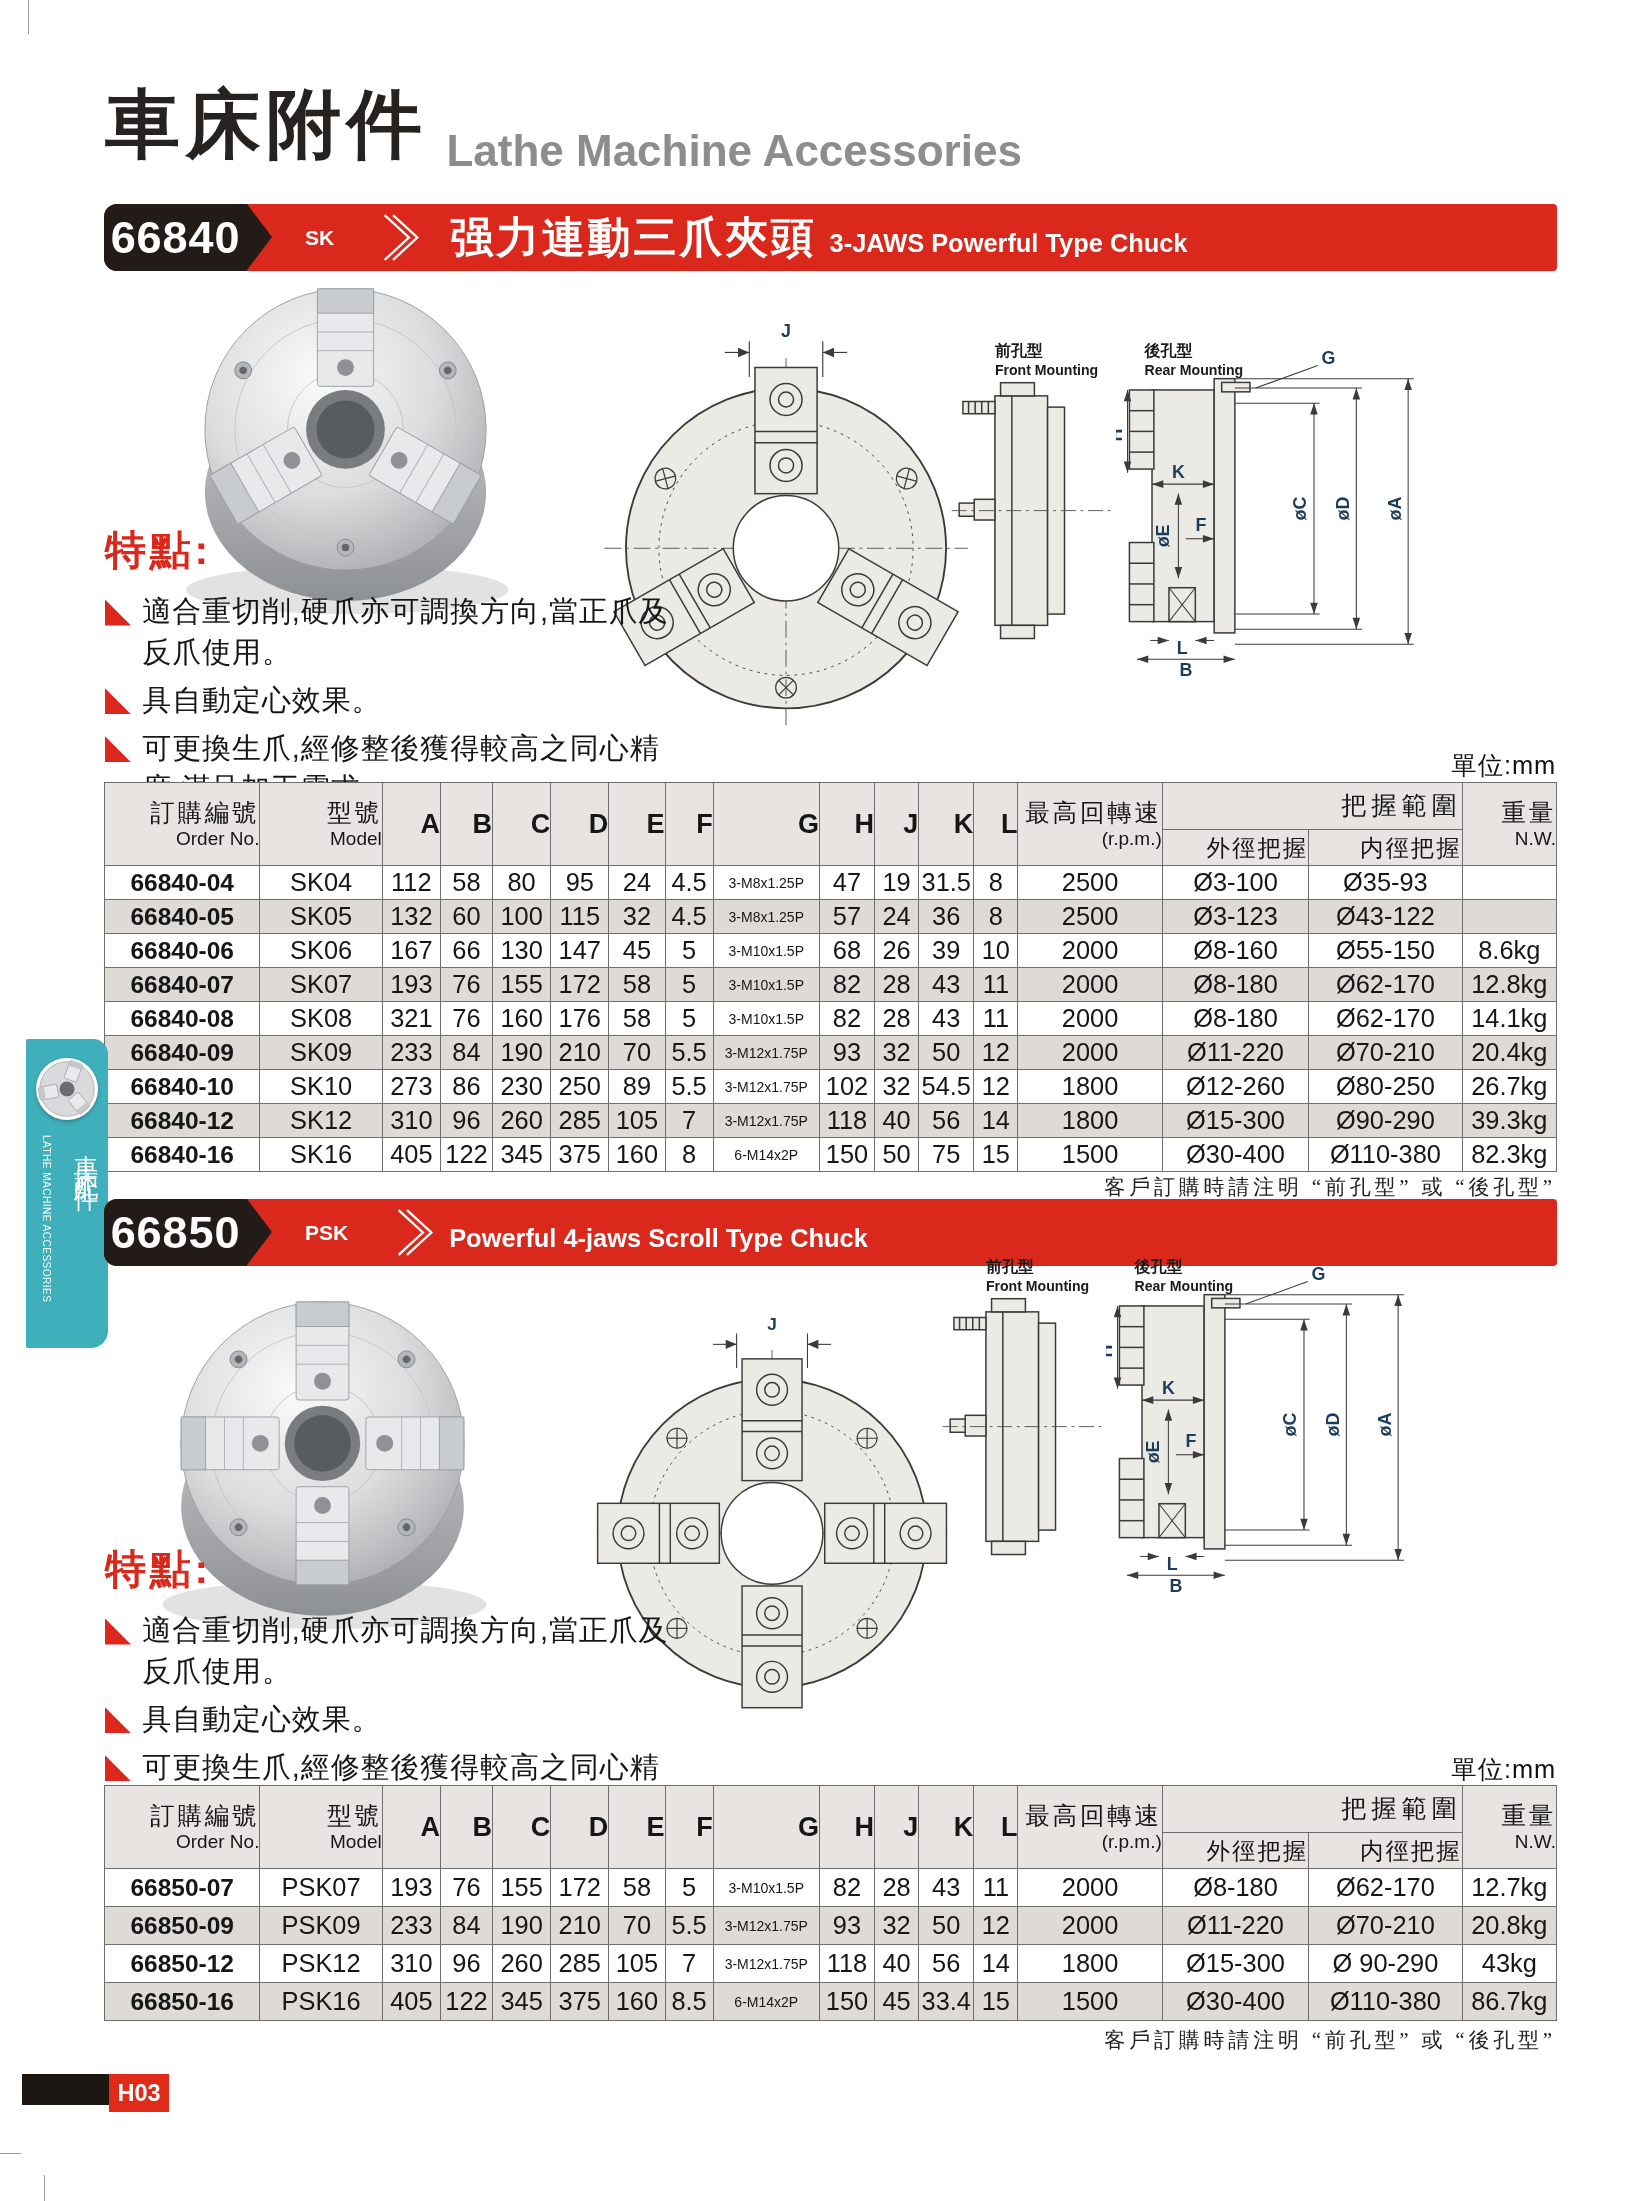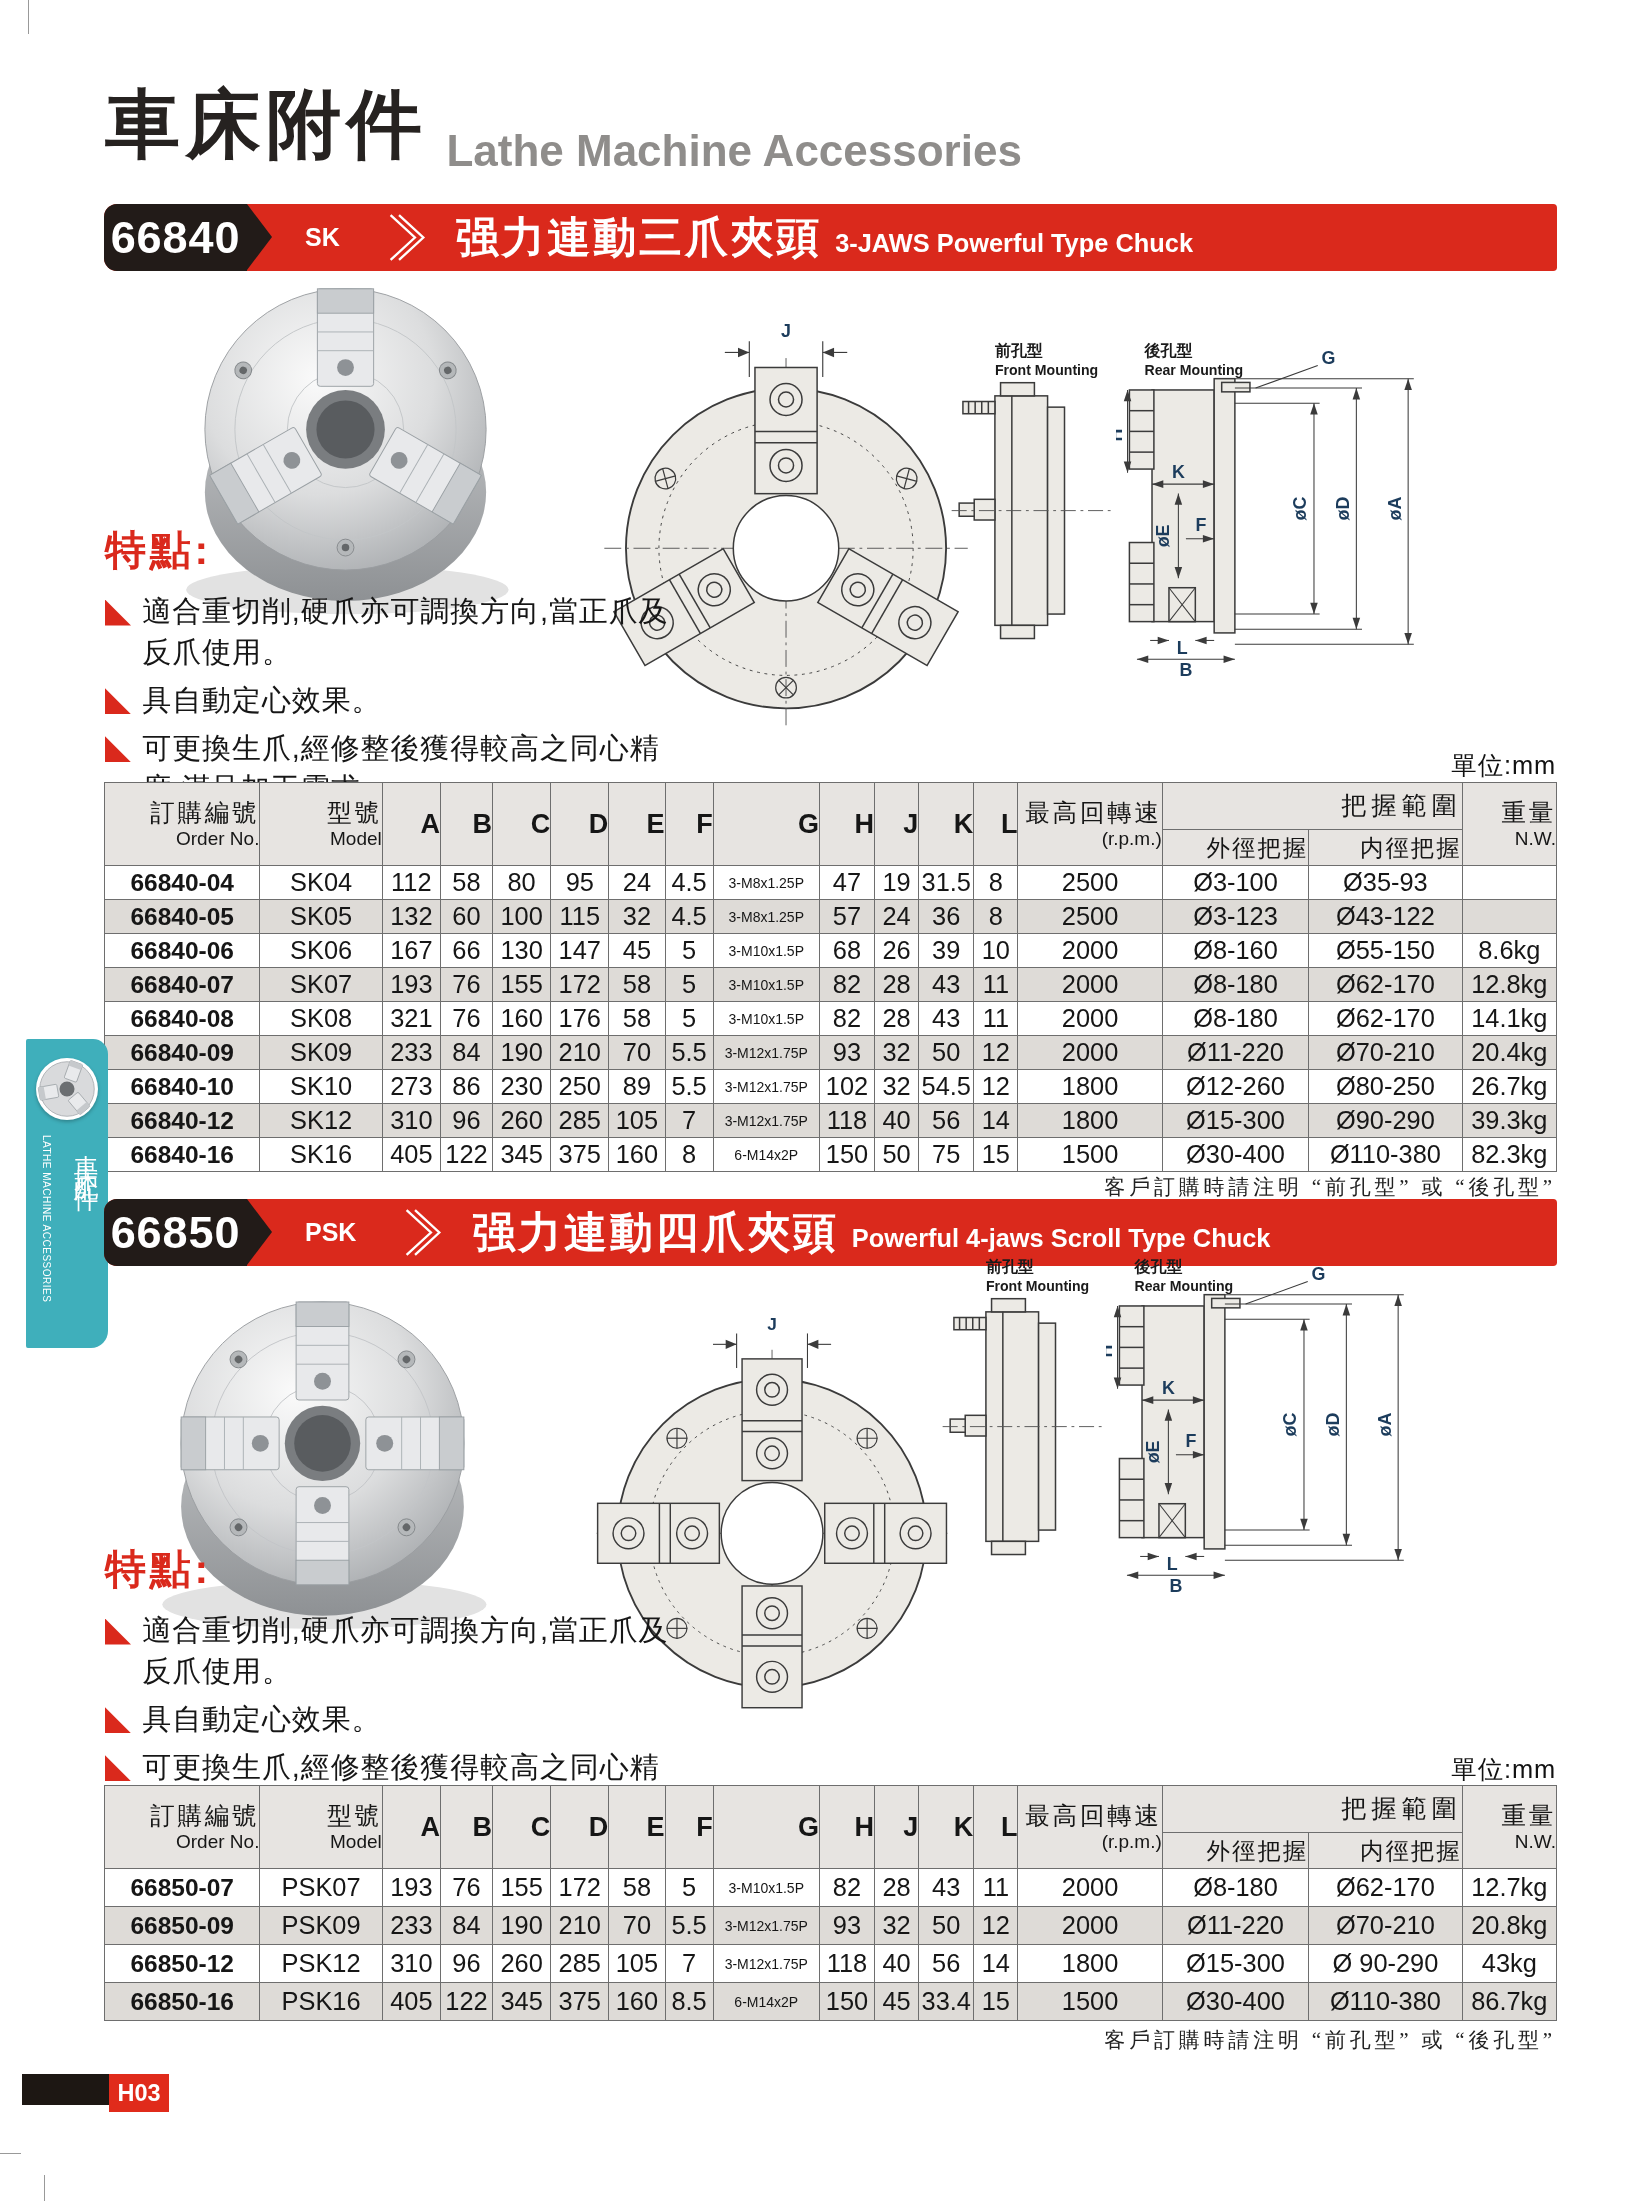--- a/index.html
+++ b/index.html
@@ -19,21 +19,21 @@
 
   
   .banner{position:absolute; left:104px; width:1453px; height:67px; background:var(--red);
           border-radius:13px 3.8px 3.8px 13px; display:flex; align-items:center; color:#fff;}
   .pill{position:relative; width:143px; height:67px; background:var(--pillbk);
         border-radius:13px 0 0 13px; display:flex; align-items:center; justify-content:center;
         font-size:45px; font-weight:700; letter-spacing:0.9px;}
   .pill::after{content:""; position:absolute; right:-25.4px; top:0; width:0; height:0;
         border-top:33px solid transparent; border-bottom:33px solid transparent;
         border-left:25.4px solid var(--pillbk);}
-  .series{margin-left:58px; font-size:25px; font-weight:700;}
+  .series{margin-left:58px; font-size:21px; font-weight:700;}
   .chev{margin-left:45px; flex:0 0 auto; display:block;}
   .bt-zh{margin-left:28px; font-size:43px; font-weight:700; letter-spacing:2.8px; white-space:nowrap;}
   .bt-en{margin-left:13px; font-size:25.4px; font-weight:700; white-space:nowrap; padding-top:11.3px;}
 
   
   .features{position:absolute; left:105px; width:565px;}
   .f-head{color:var(--red); font-size:41px; font-weight:700; letter-spacing:3.8px; margin-bottom:13px;}
   .features ul{list-style:none;}
   .features li{display:flex; align-items:flex-start; font-size:29px; line-height:1.4;
                color:#161616; margin-bottom:7.5px; letter-spacing:0.9px;}
@@ -545,21 +545,20 @@
     <div class="tab-en">LATHE MACHINE ACCESSORIES</div>
   </div>
 
   <div class="banner" style="top:1199px;">
     <div class="pill">66850</div>
     <div class="series">PSK</div>
     <svg class="chev" width="43" height="51" viewBox="0 0 46 54">
       <path d="M6 3 L32 27 L6 51" fill="none" stroke="#fff" stroke-width="2.5"></path>
       <path d="M15 3 L41 27 L15 51" fill="none" stroke="#fff" stroke-width="2.5"></path>
     </svg>
-    <div class="bt-zh">强力連動四爪夾頭</div>
     <div class="bt-en">Powerful 4-jaws Scroll Type Chuck</div>
   </div>
 
   <svg class="abs" style="left:132px;top:1269px;" width="381" height="377" viewBox="0 0 400 400">
     <defs>
       <radialGradient id="met2" cx="40%" cy="32%" r="75%">
         <stop offset="0%" stop-color="#fafafa"></stop>
           <stop offset="55%" stop-color="#dcddde"></stop>
           <stop offset="100%" stop-color="#a9acaf"></stop>
       </radialGradient>

